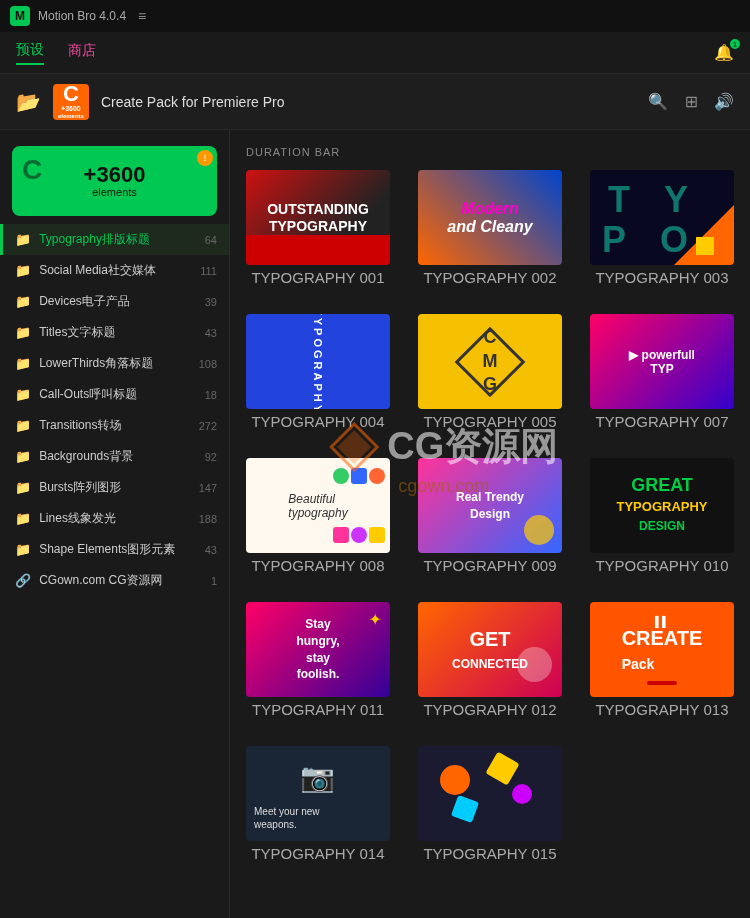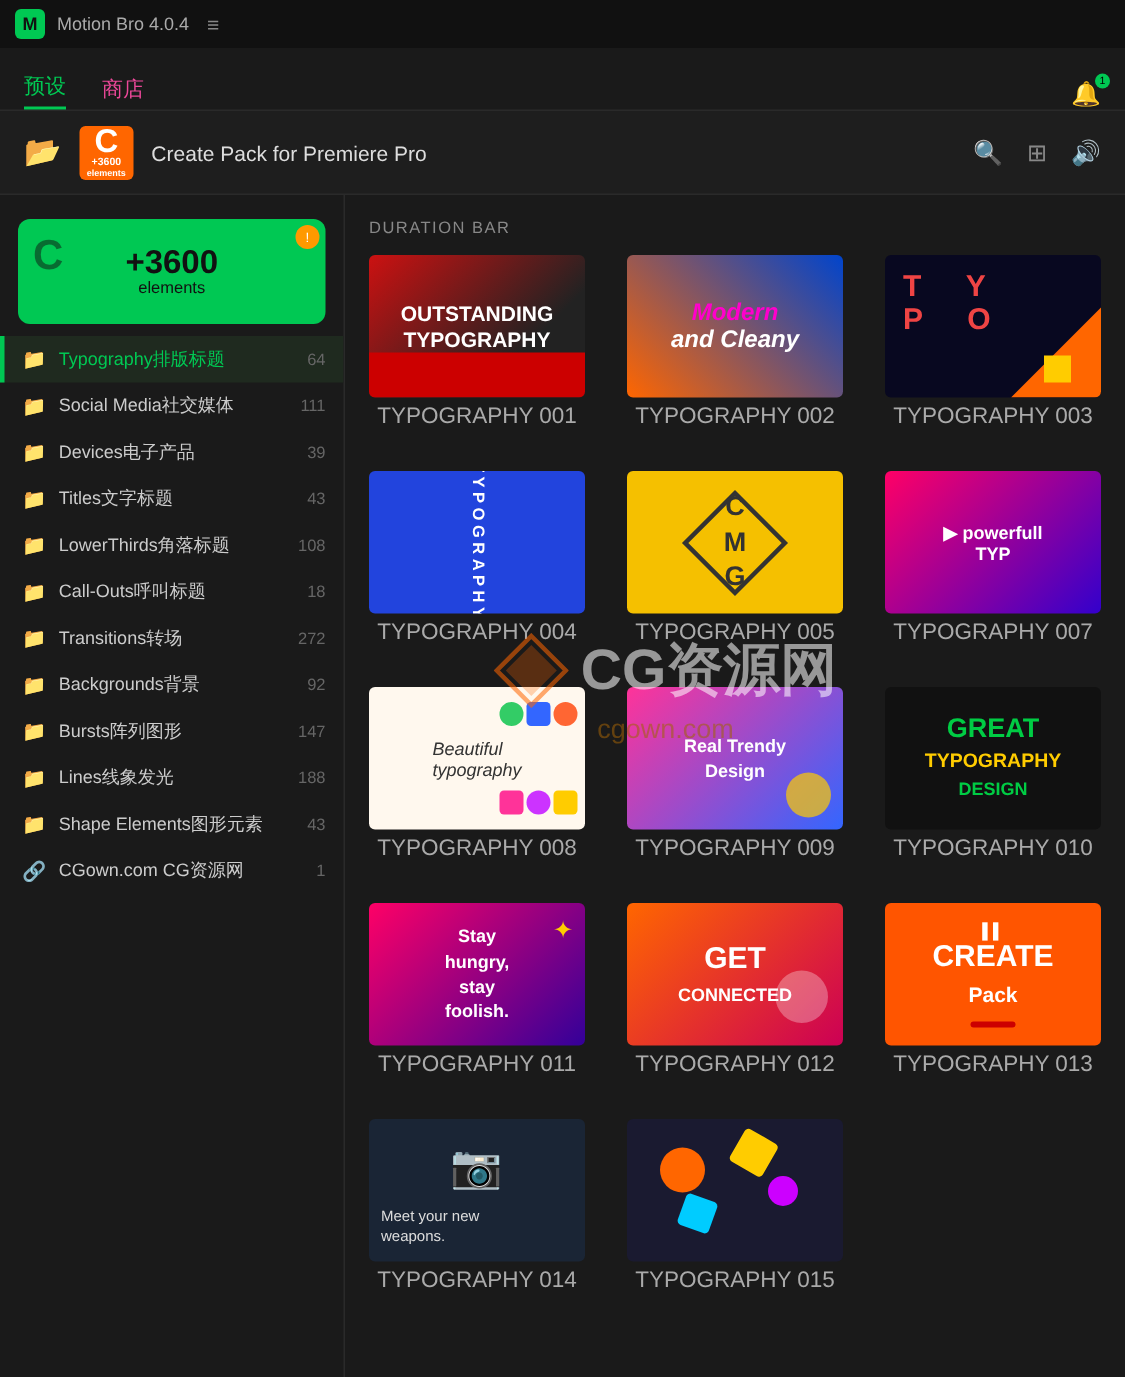--- a/index.html
+++ b/index.html
@@ -30,21 +30,21 @@
       font-weight: bold; font-size: 12px; color: #111;
     }
     #titlebar .app-title { font-size: 12px; color: #aaa; }
     #titlebar .menu-dots { color: #888; font-size: 14px; margin-left: 4px; }
 
     
     #navbar {
       height: 42px;
       background: #1a1a1a;
       display: flex;
-      align-items: flex-end;
+      align-items: center;
       padding: 0 16px;
       gap: 24px;
       border-bottom: 1px solid #2a2a2a;
     }
     .nav-item {
       font-size: 14px;
       color: #ec4899;
       cursor: pointer;
       padding-bottom: 4px;
     }
@@ -350,21 +350,21 @@
           <div class="thumb-label">TYPOGRAPHY 001</div>
         </div>
         <div class="thumb-item">
           <div class="thumb-img" style="background: linear-gradient(45deg, rgb(255, 102, 0), rgb(0, 68, 204));">
             <div style="position: absolute; font-size: 16px; font-weight: bold; color: rgb(255, 0, 204); font-style: italic; text-align: center;">Modern<br><span style="color:#fff">and Cleany</span></div>
           </div>
           <div class="thumb-label">TYPOGRAPHY 002</div>
         </div>
         <div class="thumb-item">
           <div class="thumb-img" style="background: rgb(8, 8, 32);">
-            <div style="position: absolute; top: 10px; left: 12px; font-size: 20px; font-weight: 900; color: #ef4444; letter-spacing: 12px; line-height: 1.1;">T&nbsp;Y<br>P&nbsp;O</div>
+            <div style="position: absolute; top: 10px; left: 12px; font-size: 36px; font-weight: 900; color: #0f766e; letter-spacing: 12px; line-height: 1.1; text-align: right;">T&nbsp;Y<br>P&nbsp;O</div>
             <div style="position: absolute; bottom: 0px; right: 0px; width: 0px; height: 0px; border-left: 60px solid transparent; border-bottom: 60px solid rgb(255, 102, 0);"></div>
             <div style="position: absolute; bottom: 10px; right: 20px; width: 18px; height: 18px; background: rgb(255, 204, 0);"></div>
           </div>
           <div class="thumb-label">TYPOGRAPHY 003</div>
         </div>
         <div class="thumb-item">
           <div class="thumb-img" style="background: rgb(34, 68, 221);">
             <div style="position: absolute; font-size: 11px; font-weight: bold; color: rgb(255, 255, 255); writing-mode: vertical-rl; letter-spacing: 3px;">TYPOGRAPHY</div>
           </div>
           <div class="thumb-label">TYPOGRAPHY 004</div>
@@ -416,21 +416,21 @@
         </div>
         <div class="thumb-item">
           <div class="thumb-img" style="background: linear-gradient(135deg, rgb(255, 102, 0), rgb(204, 0, 85));">
             <div style="position: absolute; font-size: 20px; font-weight: 900; color: rgb(255, 255, 255); text-align: center; z-index: 2; text-transform: uppercase; line-height: 1.1;">GET<br><span style="font-size:12px;font-weight:bold;text-align:right;">CONNECTED</span></div>
             <div style="position: absolute; right: 10px; bottom: 15px; width: 35px; height: 35px; border-radius: 50%; background: rgba(255, 255, 255, 0.3);"></div>
           </div>
           <div class="thumb-label">TYPOGRAPHY 012</div>
         </div>
         <div class="thumb-item">
           <div class="thumb-img" style="background: rgb(255, 85, 0);">
-            <div style="position: absolute; font-size: 20px; font-weight: 900; color: rgb(255, 255, 255); text-align: center; z-index: 2; line-height: 1.2;">CREATE<br><span style="font-size:14px;">Pack</span></div>
+            <div style="position: absolute; font-size: 20px; font-weight: 900; color: rgb(255, 255, 255); text-align: left; z-index: 2; line-height: 1.2;">CREATE<br><span style="font-size:14px;">Pack</span></div>
             <div style="position: absolute; bottom: 12px; left: 50%; transform: translateX(-50%); width: 30px; height: 4px; background: rgb(204, 0, 0); border-radius: 2px; z-index: 2;"></div>
             <div style="position: absolute; top: 14px; left: 50%; transform: translateX(-50%); font-size: 10px; color: rgb(255, 255, 255); z-index: 3;">▌▌</div>
           </div>
           <div class="thumb-label">TYPOGRAPHY 013</div>
         </div>
         <div class="thumb-item">
           <div class="thumb-img" style="background: rgb(26, 37, 53);">
             <div style="position: absolute; bottom: 10px; left: 8px; font-size: 10px; color: rgb(221, 221, 221); z-index: 2; line-height: 1.3;">Meet your new<br>weapons.</div>
             <div style="position: absolute; top: 15px; left: 50%; transform: translateX(-50%); font-size: 28px; color: rgb(136, 136, 136);">📷</div>
           </div>

